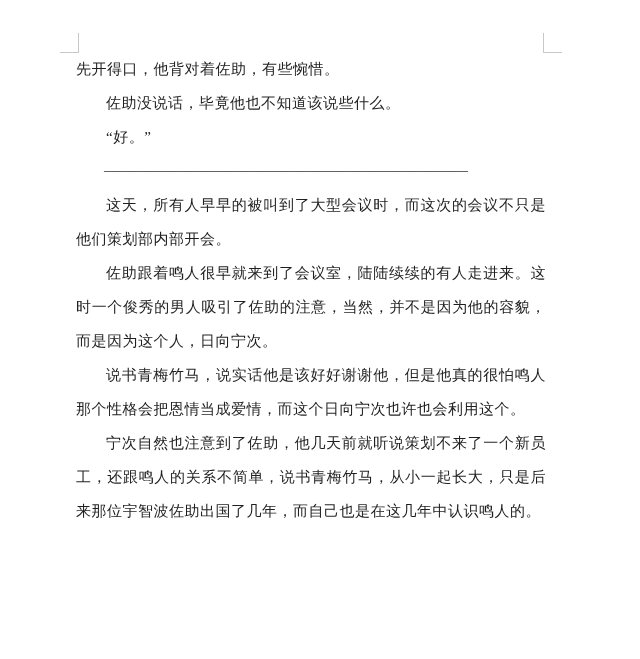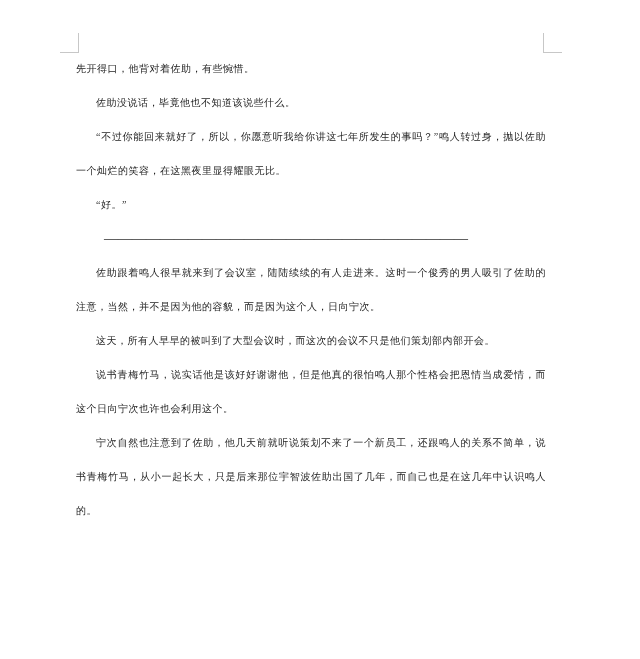--- a/index.html
+++ b/index.html
@@ -33,21 +33,21 @@
     border-bottom: 1px solid #c7c7c7;
   }
   .content {
     position: absolute;
     left: 76px;
     top: 52px;
     width: 470px;
   }
   .para {
     margin: 0;
-    font-size: 10px;
+    font-size: 15px;
     line-height: 34px;
     color: #1f1f1f;
     text-align: justify;
     text-indent: 2em;
     letter-spacing: 0.5px;
   }
   .para.no-indent {
     text-indent: 0;
   }
   .para.divider {
@@ -62,22 +62,21 @@
 <body>
 
 <div class="page">
 
   <div class="boundary-mark left"></div>
   <div class="boundary-mark right"></div>
 
   <div class="content">
     <p class="para no-indent">先开得口，他背对着佐助，有些惋惜。</p>
     <p class="para">佐助没说话，毕竟他也不知道该说些什么。</p>
-    <p class="para">“不过你能回来就好了，所以，你愿意听我给你讲这七年所发生的事吗？”鸣人转过身，抛以佐助一个灿烂的笑容，在这黑夜里显得耀眼无比。</p>
     <p class="para">“好。”</p>
     <p class="para divider">——————————————————————————</p>
+    <p class="para">这天，所有人早早的被叫到了大型会议时，而这次的会议不只是他们策划部内部开会。</p>
     <p class="para">佐助跟着鸣人很早就来到了会议室，陆陆续续的有人走进来。这时一个俊秀的男人吸引了佐助的注意，当然，并不是因为他的容貌，而是因为这个人，日向宁次。</p>
-    <p class="para">这天，所有人早早的被叫到了大型会议时，而这次的会议不只是他们策划部内部开会。</p>
     <p class="para">说书青梅竹马，说实话他是该好好谢谢他，但是他真的很怕鸣人那个性格会把恩情当成爱情，而这个日向宁次也许也会利用这个。</p>
     <p class="para">宁次自然也注意到了佐助，他几天前就听说策划不来了一个新员工，还跟鸣人的关系不简单，说书青梅竹马，从小一起长大，只是后来那位宇智波佐助出国了几年，而自己也是在这几年中认识鸣人的。</p>
   </div>
 
 </div>
 
 </body></html>

